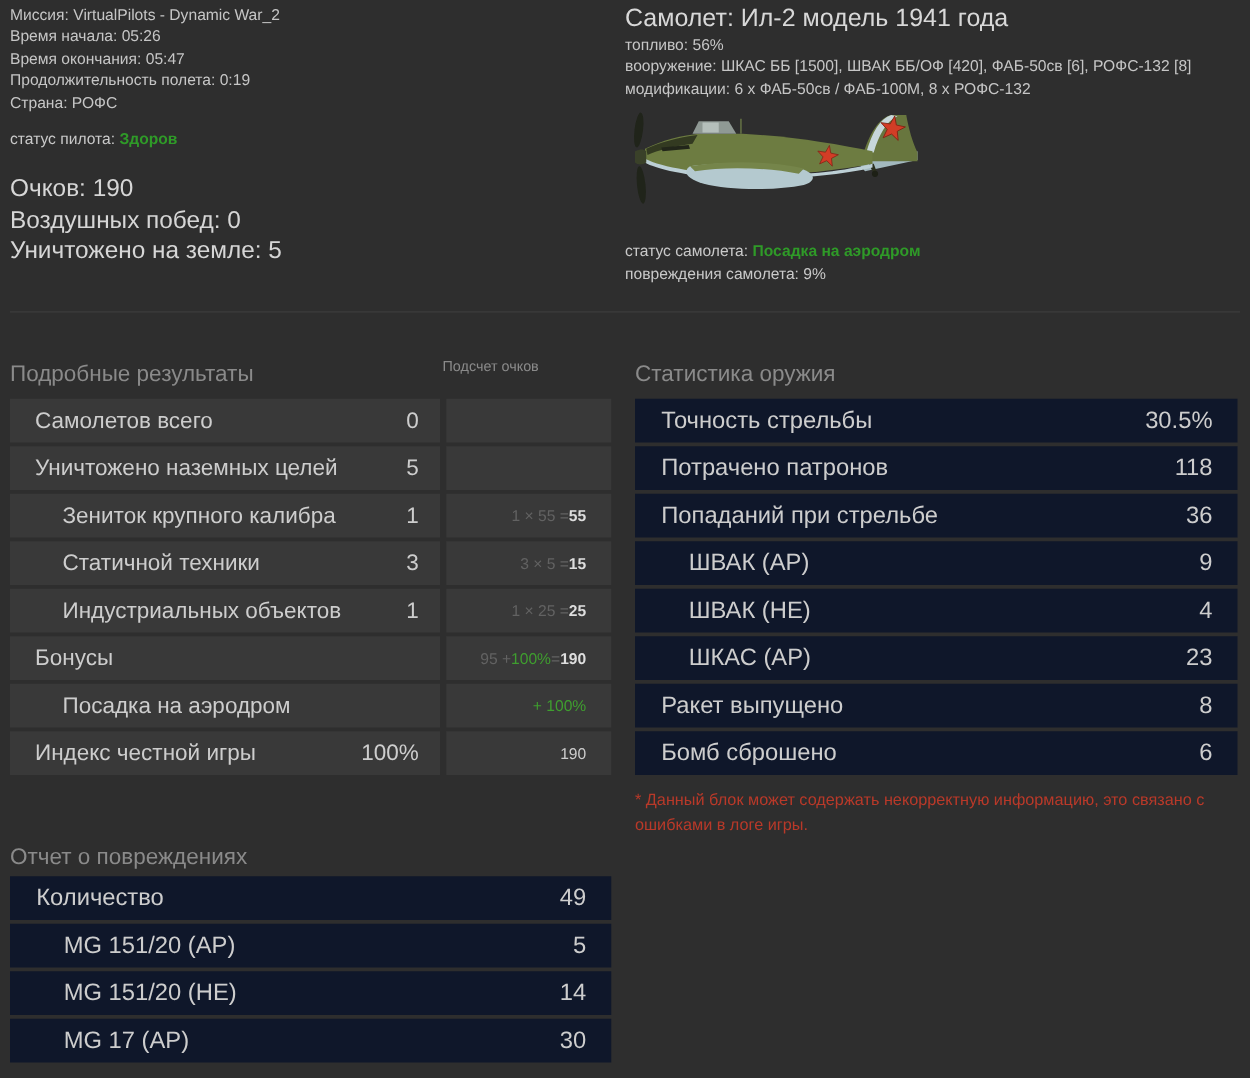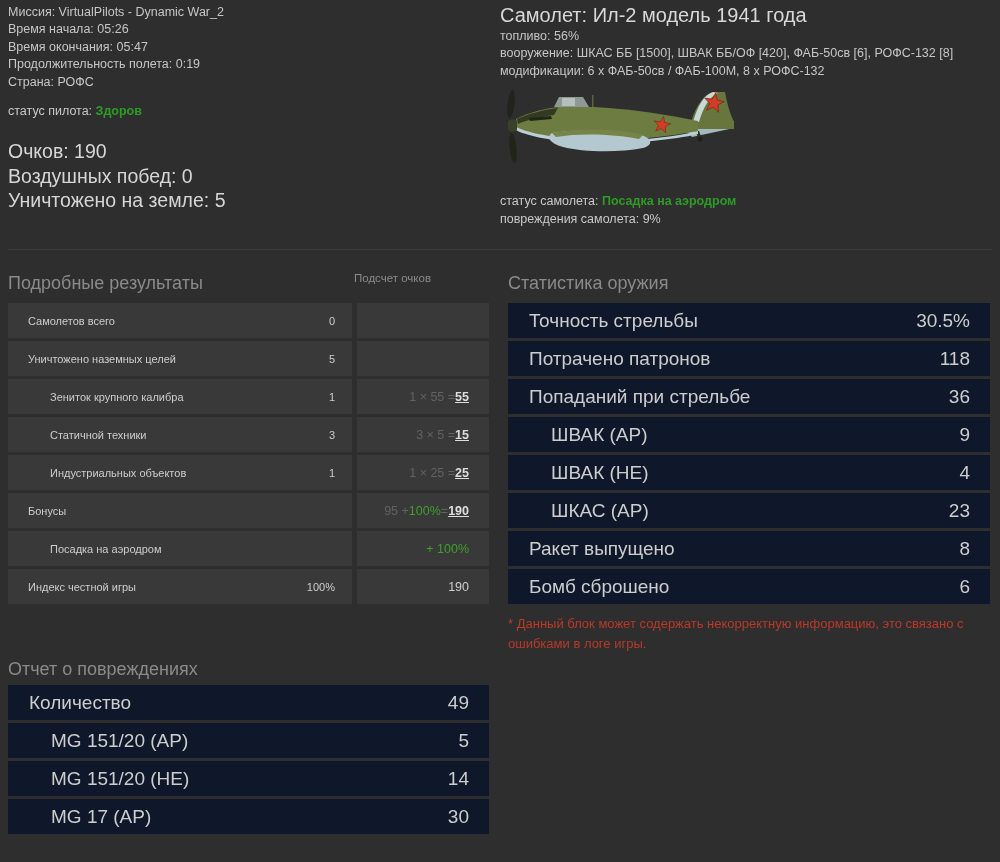--- a/index.html
+++ b/index.html
@@ -15,39 +15,39 @@
   
   #aircraft{top:3px;left:500px;width:492px;}
   .ac-title{font-size:20px;line-height:25px;color:#d8d8d8;}
   .ac-line{font-size:12.5px;line-height:17.4px;color:#c6c6c6;}
   .plane-wrap{margin-top:8px;height:78px;width:235px;margin-left:2px;}
   .ac-status{margin-top:27px;font-size:12.5px;line-height:17.4px;}
 
   #divider{top:249px;left:8px;width:984px;height:1px;background:#3c3c3c;}
 
   
-  .section-head{position:relative;height:22px;margin-bottom:9px;}
+  .section-head{position:relative;height:22px;margin-bottom:9px;margin-top:16px;}
   .section-title{font-size:18px;line-height:22px;color:#8a8a8a;}
   .score-col-title{position:absolute;left:346px;bottom:10px;font-size:11.5px;color:#8a8a8a;}
 
   #results{top:272px;left:8px;width:481px;}
   #weapons{top:272px;left:508px;width:482px;}
   #damage{top:658px;left:8px;width:481px;}
   #damage .section-head{margin-bottom:5px;}
 
   .rrow{display:flex;margin-bottom:3px;height:35px;}
-  .cell{background:#393939;display:flex;align-items:center;box-sizing:border-box;font-size:11px;color:#cdcdcd;}
+  .cell{background:#393939;display:flex;align-items:center;box-sizing:border-box;font-size:18px;color:#cdcdcd;}
   .cell.main{width:344px;margin-right:5px;justify-content:space-between;padding:0 17px 0 20px;}
   .cell.score{width:132px;justify-content:flex-end;padding-right:20px;font-size:12.5px;}
   .wrow{background:#0f172a;height:35px;margin-bottom:3px;display:flex;justify-content:space-between;
         align-items:center;box-sizing:border-box;padding:0 20px 0 21px;font-size:19px;color:#cdcdcd;}
   .ind{padding-left:22px;}
   .sv-pre,.sv-mid{color:#626262;}
   .sv-green{color:#3f9e2f;}
-  .sv-val{color:#dedede;font-weight:bold;text-decoration:underline;}
+  .sv-val{color:#dedede;font-weight:bold;}
   .sv-plain{color:#cdcdcd;}
   .note{margin-top:10px;font-size:13px;line-height:20px;color:#b93929;width:484px;}
 </style>
 </head>
 <body>
 
 <div class="abs" id="mission-info">
   <div>Миссия: VirtualPilots - Dynamic War_2</div>
   <div>Время начала: 05:26</div>
   <div>Время окончания: 05:47</div>

